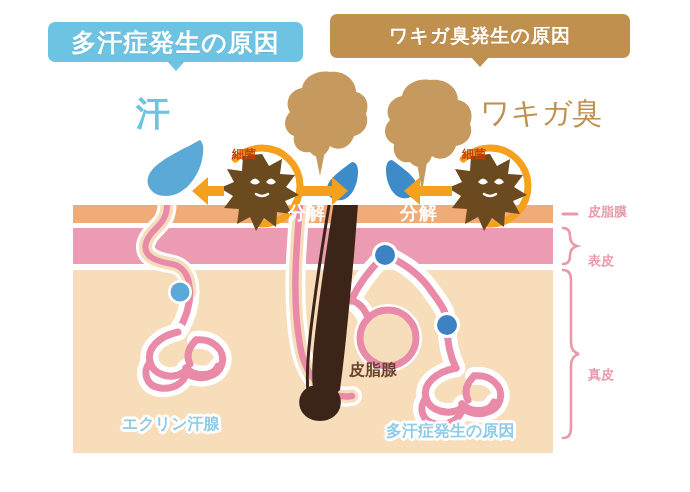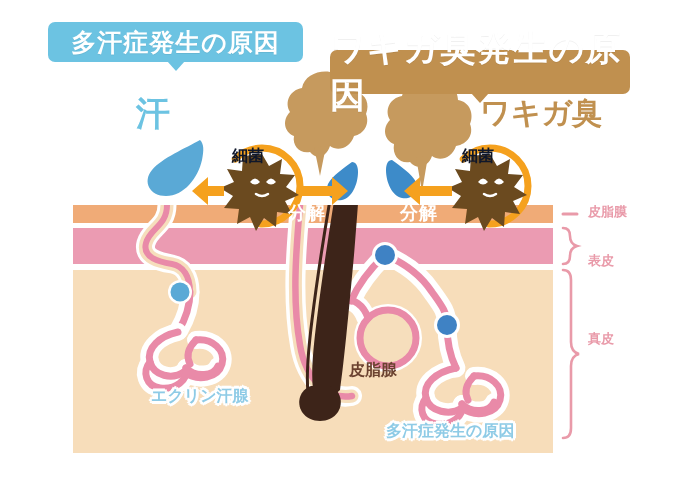--- a/index.html
+++ b/index.html
@@ -30,23 +30,23 @@
   .badge.brown{background:#c0904f;}
   .badge .tail{
     position:absolute;bottom:-9px;left:50%;margin-left:-9px;
     width:0;height:0;border-left:9px solid transparent;
     border-right:9px solid transparent;
   }
   .badge.blue .tail{border-top:10px solid #6cc3e2;}
   .badge.brown .tail{border-top:10px solid #c0904f;}
 
   .big-blue{color:#6cc3e2;font-weight:bold;font-size:34px;}
-  .big-brown{color:#c0904f;font-weight:bold;font-size:30px;}
-
-  .kin{color:#0f172a;font-weight:bold;font-size:16px;}
+  .big-brown{color:#c0904f;font-weight:normal;font-size:30px;}
+
+  .kin{color:#c2410c;font-weight:bold;font-size:12px;}
   .bunkai{color:#ffffff;font-weight:bold;font-size:18px;letter-spacing:1px;}
 
   .layerlab{color:#e99aa9;font-weight:bold;font-size:13px;}
 
   .glandlab{
     color:#8ecbe6;font-weight:bold;font-size:16px;
     text-shadow:
       2px 0 0 #fff,-2px 0 0 #fff,0 2px 0 #fff,0 -2px 0 #fff,
       2px 2px 0 #fff,-2px 2px 0 #fff,2px -2px 0 #fff,-2px -2px 0 #fff,
       3px 0 0 #fff,-3px 0 0 #fff,0 3px 0 #fff,0 -3px 0 #fff;
@@ -219,35 +219,35 @@
     <g fill="none" stroke="#e99aa9" stroke-width="2.6" stroke-linecap="round">
       <path d="M563,270 q8,0 8,10 l0,62 q0,10 8,12 q-8,2 -8,12 l0,62 q0,10 -8,10"></path>
     </g>
   </svg>
 
   <div class="badge blue" style="left:48px;top:22px;width:255px;height:40px;font-size:25px;">
     <span>多汗症発生の原因</span>
     <span class="tail"></span>
   </div>
 
-  <div class="badge brown" style="left:330px;top:14px;width:300px;height:44px;font-size:35px;margin-top:36px;">
+  <div class="badge brown" style="left:330px;top:14px;width:300px;height:44px;font-size:19px;">
     <span>ワキガ臭発生の原因</span>
     <span class="tail"></span>
   </div>
 
   <div class="tx big-blue" style="left:136px;top:96px;">汗</div>
   <div class="tx big-brown" style="left:480px;top:98px;">ワキガ臭</div>
 
   <div class="tx kin" style="left:232px;top:148px;">細菌</div>
   <div class="tx kin" style="left:462px;top:148px;">細菌</div>
 
   <div class="tx bunkai" style="left:288px;top:204px;">分解</div>
   <div class="tx bunkai" style="left:400px;top:204px;">分解</div>
 
   <div class="tx layerlab" style="left:588px;top:205px;">皮脂膜</div>
   <div class="tx layerlab" style="left:588px;top:254px;">表皮</div>
-  <div class="tx layerlab" style="left:588px;top:332px;">真皮</div>
+  <div class="tx layerlab" style="left:588px;top:368px;">真皮</div>
 
   <div class="tx sebumlab" style="left:349px;top:362px;">皮脂腺</div>
-  <div class="tx glandlab" style="left:122px;top:388px;margin-left:29px;">エクリン汗腺</div>
+  <div class="tx glandlab" style="left:122px;top:416px;">エクリン汗腺</div>
   <div class="tx glandlab" style="left:386px;top:423px;">多汗症発生の原因</div>
 
 </div>
 
 </body></html>

